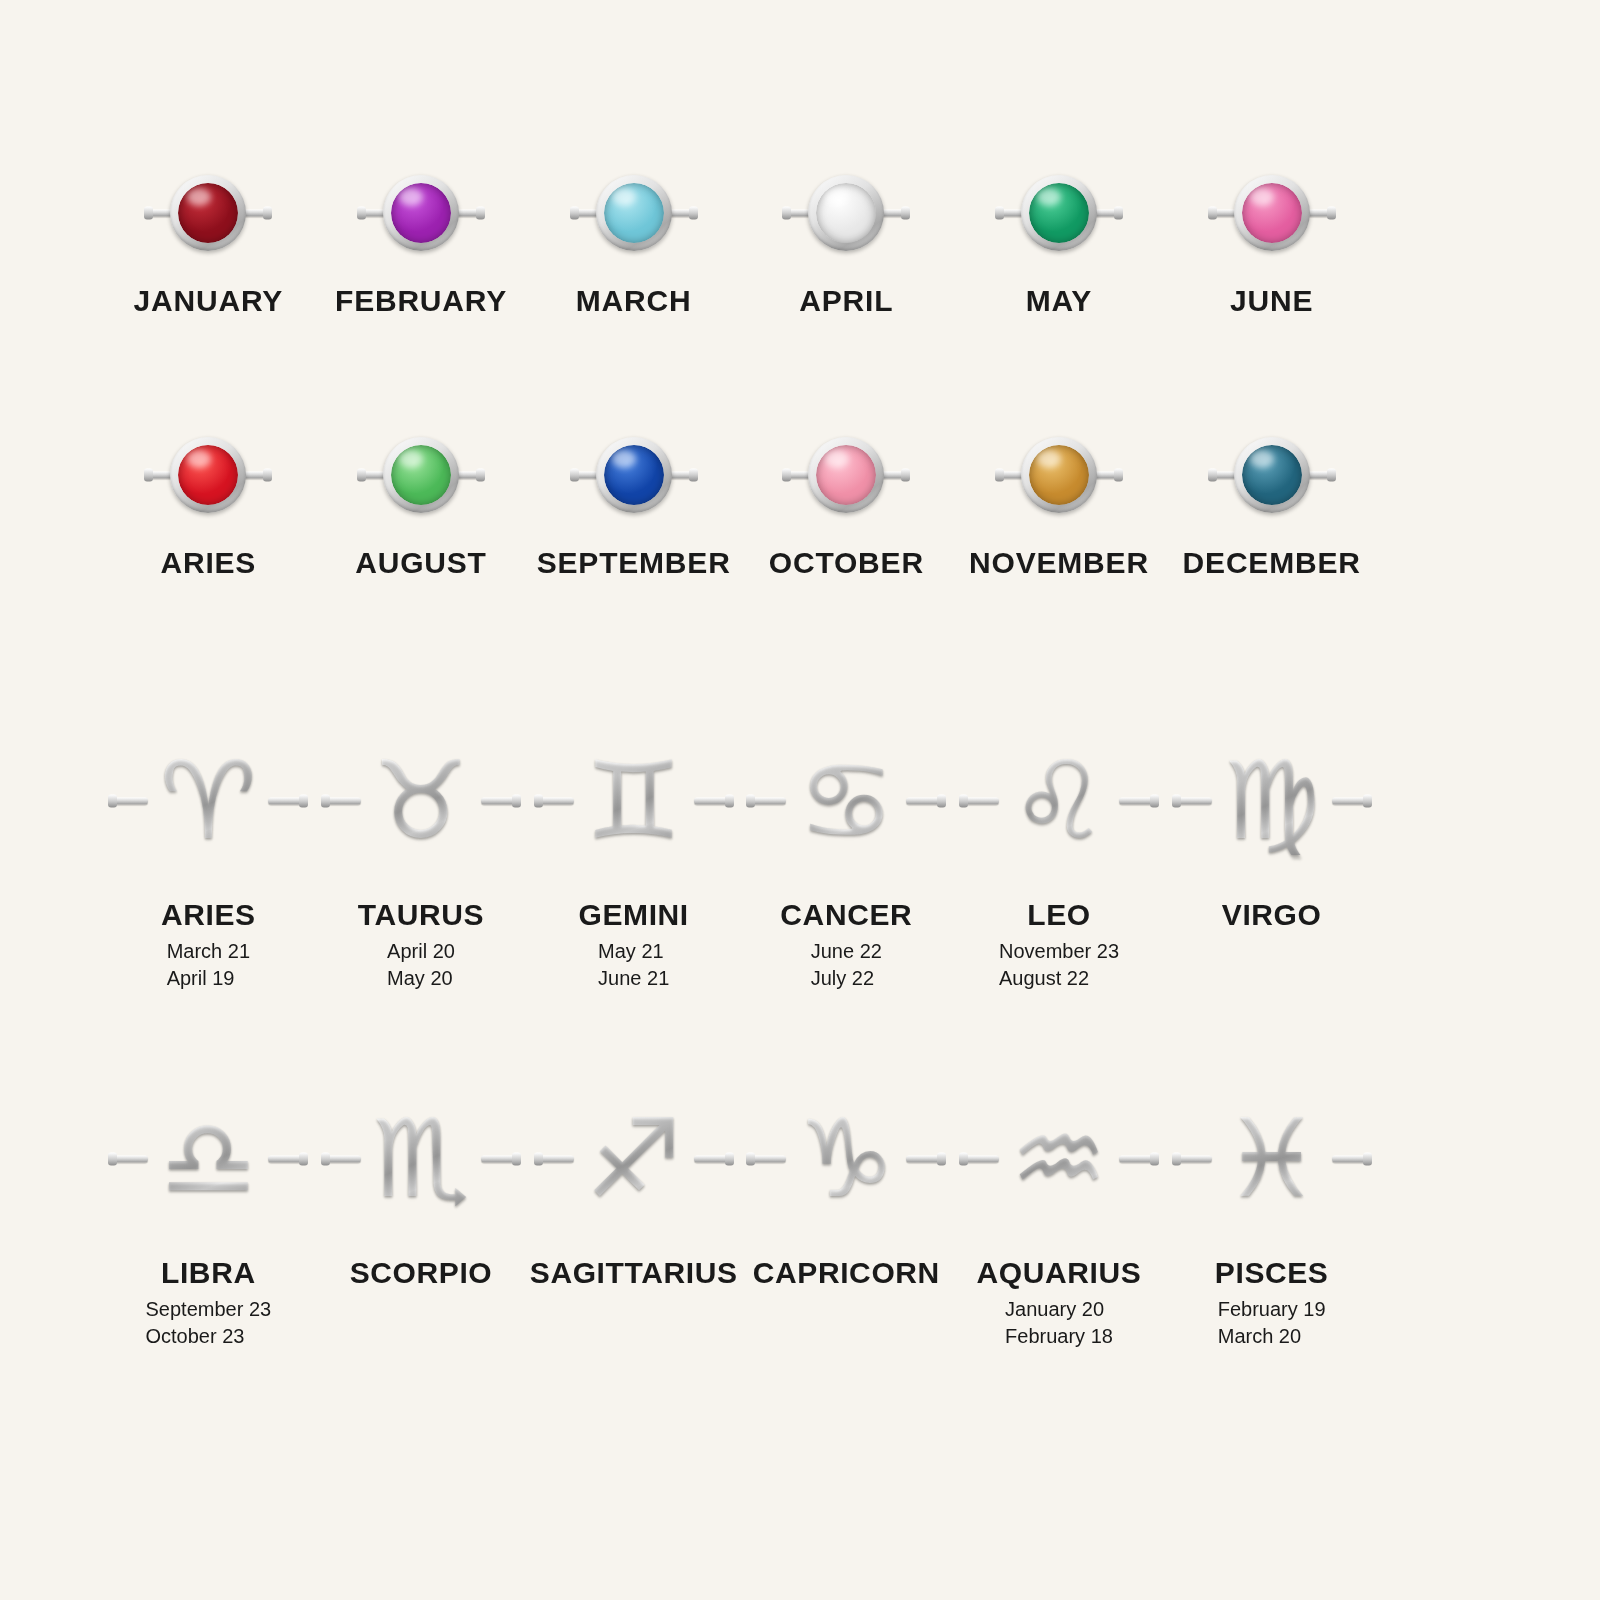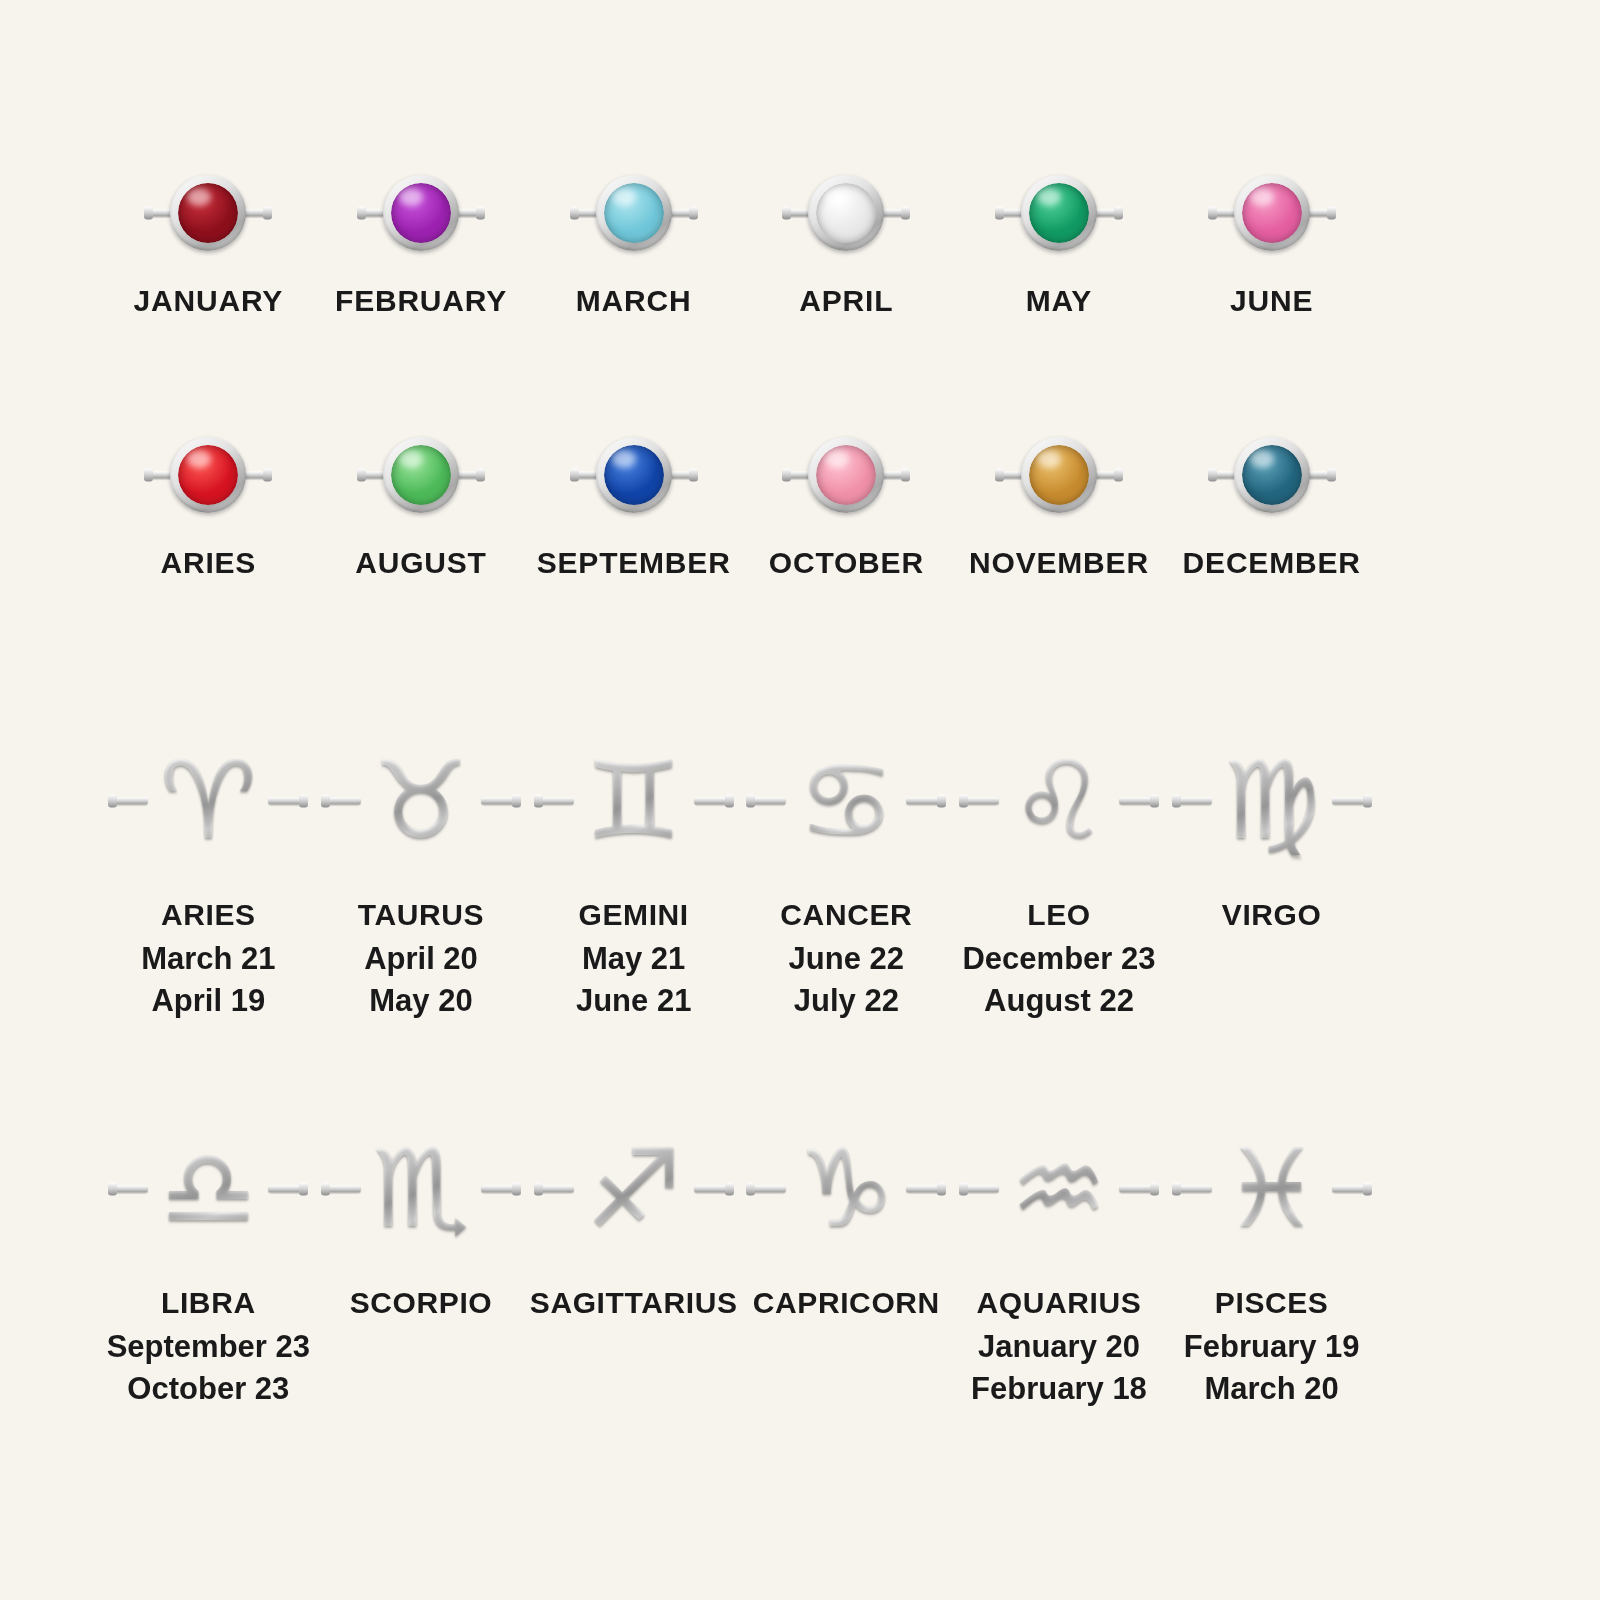--- a/index.html
+++ b/index.html
@@ -166,23 +166,23 @@
   }
 
   .sign-name {
     margin-top: 22px;
     font-size: 30px;
     font-weight: bold;
     letter-spacing: .6px;
     text-align: center;
   }
   .sign-date {
-    font-size: 31px;
-    font-weight: bold;
-    text-align: center;
+    font-size: 20px;
+    font-weight: normal;
+    text-align: left;
     margin-top: 6px;
     line-height: 1.35;
   }
   .sign-date .d2 { display: block; }
 </style>
 </head>
 <body>
 
 <div class="page">
 
@@ -398,21 +398,21 @@
       </div>
     </div>
     <div class="cell">
       <div class="zcharm">
         <span class="bar left"></span>
         <span class="bar right"></span>
         <span class="zglyph">♌</span>
       </div>
       <div class="sign-name">LEO</div>
       <div class="sign-date">
-        <span>December 23</span>
+        <span>November 23</span>
         <span class="d2">August 22</span>
       </div>
     </div>
     <div class="cell">
       <div class="zcharm">
         <span class="bar left"></span>
         <span class="bar right"></span>
         <span class="zglyph">♍</span>
       </div>
       <div class="sign-name">VIRGO</div>

